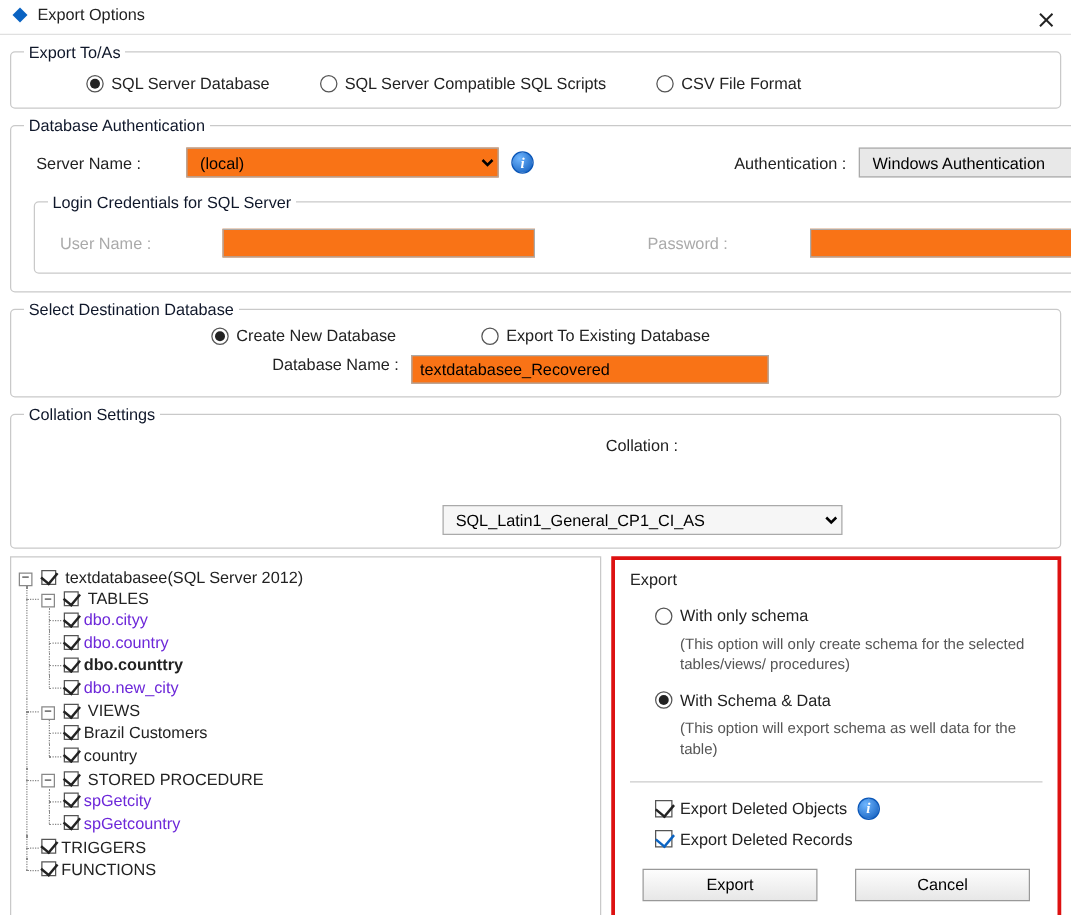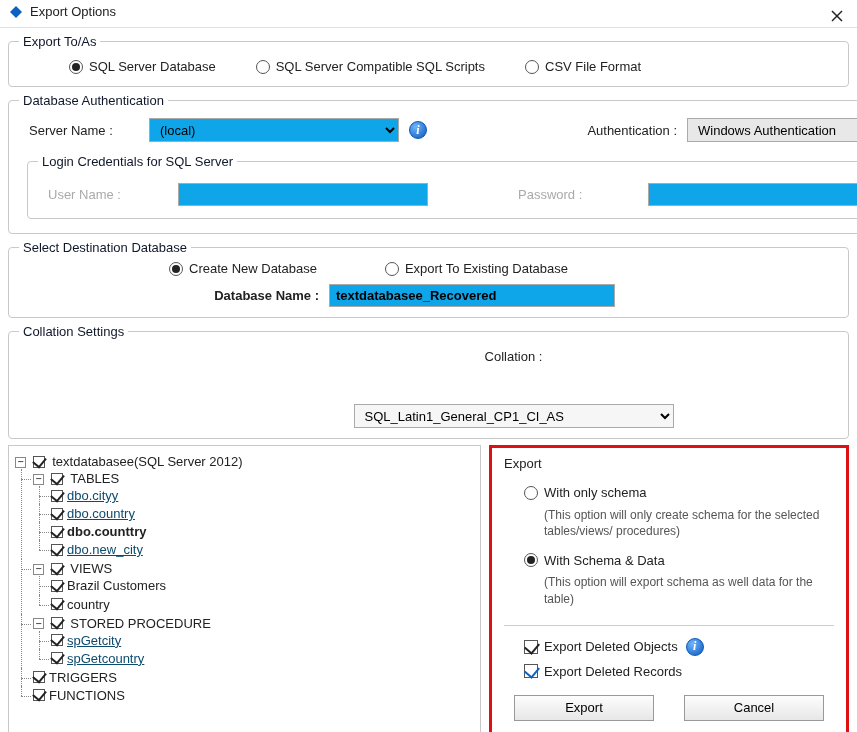--- a/index.html
+++ b/index.html
@@ -74,21 +74,21 @@
   .check-box.on.blue::after {
     border-right-color:#0a63c2; border-bottom-color:#0a63c2;
   }
   
   .row-auth {
     display:flex; align-items:center; gap:10px; padding:4px 0;
   }
   .lbl { min-width: 120px; text-align:left; padding-left:10px;}
   select, input[type=text] {
     font: inherit; padding: 3px 6px;
-    border: 1px solid #aaa; background:#0ea5e9;
+    border: 1px solid #aaa; background:#f97316;
   }
   select { height: 24px; }
   .server-select { width: 250px; }
   .auth-select { width: 230px; background:#e8e8e8; }
   .info-icon {
     width:18px; height:18px; border-radius:50%;
     background: radial-gradient(circle at 35% 30%, #6fb6ff, #0b57b8);
     color:#fff; font-weight:bold; font-style:italic; font-family:Georgia,serif;
     display:inline-flex; align-items:center; justify-content:center;
     font-size:12px; border:1px solid #0b57b8;
@@ -96,21 +96,21 @@
   .login-sub {
     border:1px solid #c9c9c9; border-radius:4px;
     margin-top:8px; padding:8px 10px 12px;
   }
   .login-sub legend{font-size:13px;}
   .login-row { display:flex; gap:40px; align-items:center; padding-top:6px;}
   .login-row .grey-lbl { color:#aaa; width:100px; padding-left:10px;}
   .login-row input { width:250px; }
   
   .dest-row1 { display:flex; gap:68px; padding-left:150px; }
-  .dest-row2 { display:flex; gap:10px; padding:8px 0 0 170px; align-items:center;font-weight:bold;}
+  .dest-row2 { display:flex; gap:10px; padding:8px 0 0 170px; align-items:flex-start;}
   .dest-row2 .lbl2 { width:130px; text-align:right;}
   .dest-row2 input { width:286px; }
   
   .coll-row { display:flex; gap:40px; align-items:center; padding-left:170px; padding-top:4px;flex-direction:column;}
   .coll-row select { width:320px; background:#f6f6f6;}
   
   .bottom {
     display:flex; gap:8px; margin:6px 8px 4px 8px; height:384px;
   }
   .tree-panel {
@@ -139,21 +139,21 @@
   }
   .node-cb {
     width:12px; height:12px; border:1px solid #555; background:#fff;
     display:inline-block; position:relative; margin-right:4px; vertical-align:middle;
   }
   .node-cb.on::after{
     content:""; position:absolute; left:1px; top:-2px; width:7px; height:10px;
     border-right:2px solid #222; border-bottom:2px solid #222; transform:rotate(40deg);
   }
   .node-label { vertical-align:middle; }
-  .red { color:#0c4a6e;text-decoration:underline; }
+  .red { color:#6d28d9; }
   .bold { font-weight:bold; }
   
   .export-panel {
     width:360px; border:3px solid #d11; padding:8px 12px 10px; position:relative;
   }
   .export-panel .hdr { font-size:13px; margin-bottom:10px;}
   .opt-block { padding:4px 0 10px 20px; }
   .opt-block .desc { color:#555; font-size:12px; padding:4px 0 0 20px; line-height:1.35;}
   .chk-row { padding:4px 0 4px 20px; display:flex; align-items:center; gap:8px;}
   .btn-row { display:flex; gap:30px; justify-content:center; padding-top:12px;}

